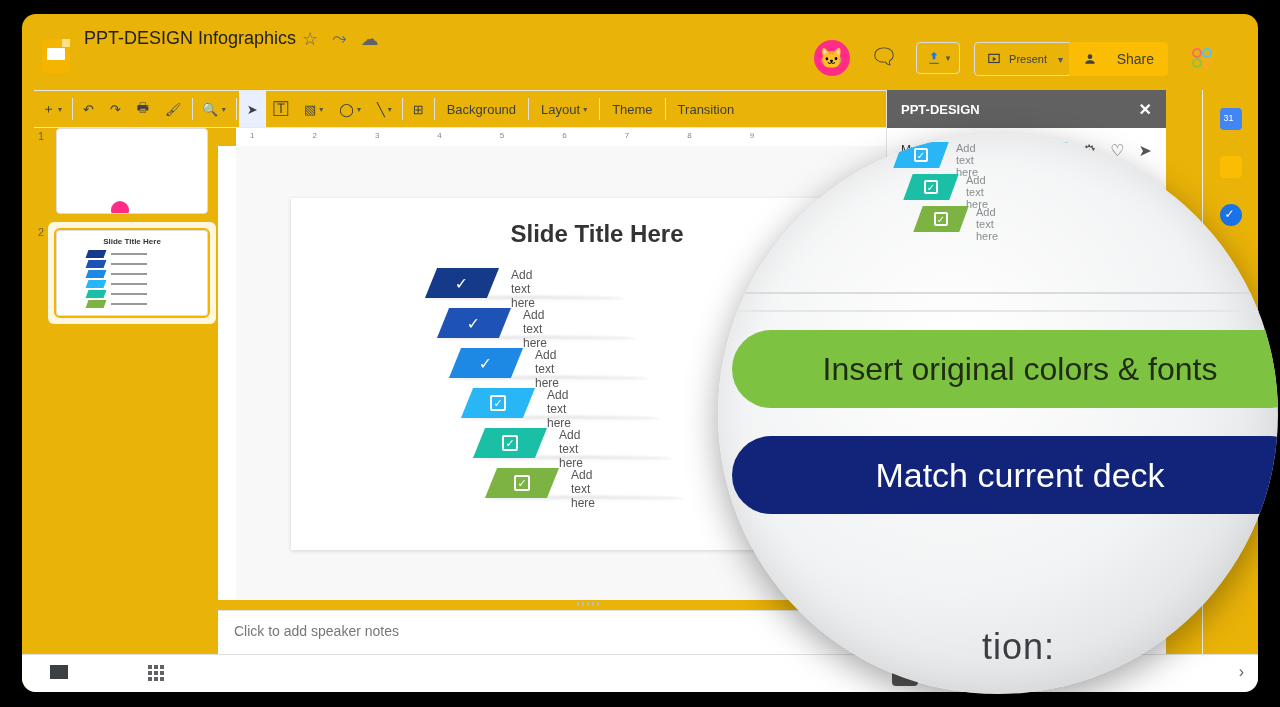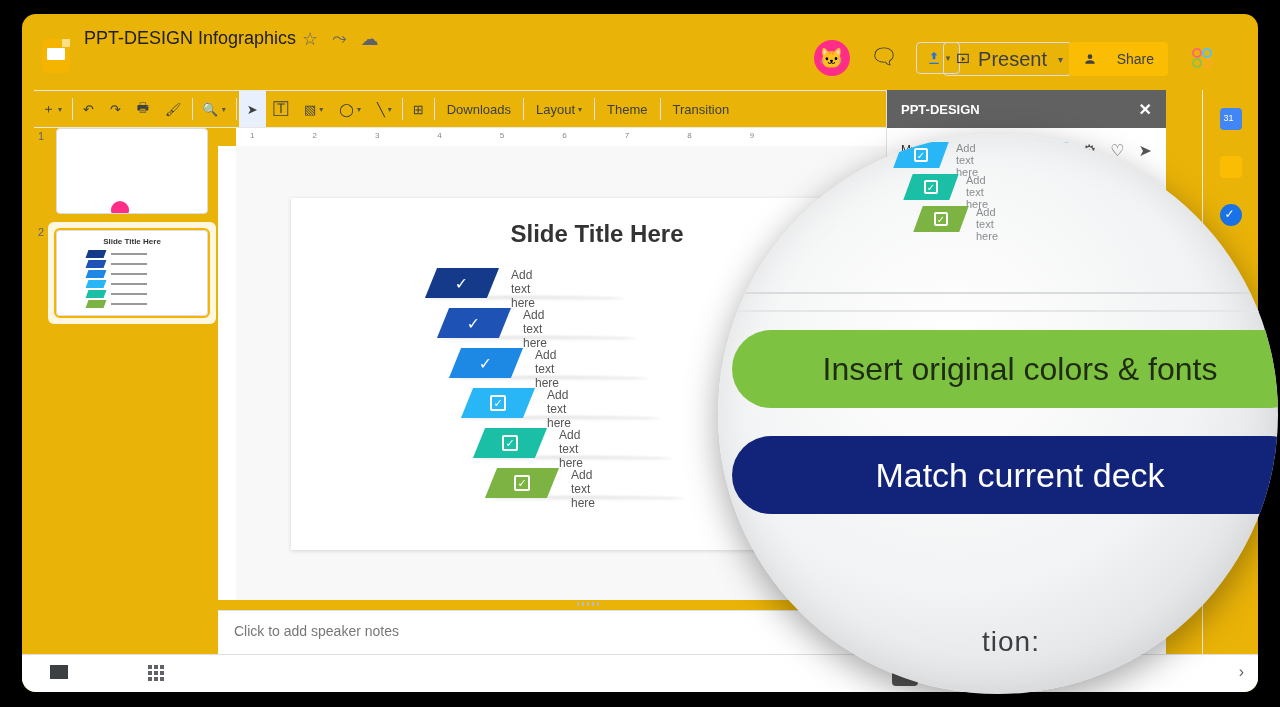--- a/index.html
+++ b/index.html
@@ -14,21 +14,21 @@
   .logo .fold { position:absolute; left:26px; top:3px; width:8px;height:8px;background:#ffe08a;}
   .title { position: absolute; left: 62px; top: 14px; font-size: 18px; color:#202124; }
   .title-icons { position: absolute; left: 280px; top: 14px; display:flex; gap:14px; color:#5f6368; font-size:18px; }
   .menus { position: absolute; left: 62px; top: 44px; display: flex; gap: 20px; font-size: 14px; color:#202124; }
   .menus .last-edit { color:#5f6368; text-decoration: underline; margin-left: 10px; }
 
   .avatar { position:absolute; right:408px; top:26px; width:36px;height:36px;border-radius:50%;background:#ff2d87;display:flex;align-items:center;justify-content:center;color:#fff;font-size:20px; }
   .comments-ico { position:absolute; right:360px; top:30px; font-size:22px; color:#3c4043; }
   .up-btn { position:absolute; right:298px; top:28px; width:44px; height:32px; border:1px solid #dadce0; border-radius:4px; display:flex;align-items:center;justify-content:center;color:#1a73e8; }
   .up-btn::after{content:"▾";font-size:9px;color:#555;margin-left:4px;}
-  .present { position:absolute; right:186px; top:28px; height:34px; border:1px solid #dadce0; border-radius:4px; display:flex;align-items:center; padding:0 24px 0 12px; font-size:20px; color:#3c4043; gap:8px;}
+  .present { position:absolute; right:186px; top:28px; height:34px; border:1px solid #dadce0; border-radius:4px; display:flex;align-items:center; padding:0 24px 0 12px; font-size:11px; color:#3c4043; gap:8px;}
   .present::after{content:"▾";position:absolute;right:8px;font-size:10px;color:#555;}
   .share { position:absolute; right:90px; top:28px; height:34px; background:#fbbc04; border-radius:4px; display:flex;align-items:center;padding:0 14px;font-size:14px;color:#3c4043;font-weight:500;gap:20px;}
   .addon-ico { position:absolute; right:42px; top:32px; width:26px; height:26px; }
   .petals { position:relative; width:100%; height:100%; }
   .petals span{position:absolute;width:10px;height:10px;border-radius:50%;border:2px solid;}
   .petals .p1{left:2px;top:2px;border-color:#ff6b6b;}
   .petals .p2{left:12px;top:2px;border-color:#4ec3ff;}
   .petals .p3{left:2px;top:12px;border-color:#8bc34a;}
   .petals .p4{left:12px;top:12px;border-color:#ffa726;}
 
@@ -119,21 +119,21 @@
   .bubble .mrow2{position:relative;height:32px;}
   .bubble .mrow2 .mc{position:absolute;left:0;top:0;width:46px;height:26px;transform:skewX(-20deg);display:flex;align-items:center;justify-content:center;}
   .bubble .mrow2 .mc .cb{width:14px;height:14px;border:2px solid #fff;border-radius:2px;color:#fff;font-size:10px;display:flex;align-items:center;justify-content:center;transform:skewX(20deg);}
   .bubble .mrow2 .mt{position:absolute;left:58px;top:0;font-size:11px;color:#8a8d90;line-height:12px;}
   .bubble .mrow2:nth-child(2){margin-left:10px;}
   .bubble .mrow2:nth-child(3){margin-left:20px;}
   .bubble .divline{position:absolute;left:-40px;right:-40px;top:158px;height:2px;background:#d9dbdd;}
   .bubble .divline2{position:absolute;left:-40px;right:-40px;top:176px;height:2px;background:#e4e6e8;}
   .bubble .btn1{position:absolute;left:14px;right:-30px;top:196px;height:78px;background:#7ec242;border-radius:40px;display:flex;align-items:center;justify-content:center;font-size:32px;color:#1f2b12;font-family:"Segoe UI",Arial,sans-serif;}
   .bubble .btn2{position:absolute;left:14px;right:-30px;top:302px;height:78px;background:#11247a;border-radius:40px;display:flex;align-items:center;justify-content:center;font-size:34px;color:#fff;font-family:"Segoe UI",Arial,sans-serif;}
-  .bubble .frag{position:absolute;left:264px;top:492px;font-size:28px;color:#3b3f43;letter-spacing:1px;}
+  .bubble .frag{position:absolute;left:264px;top:492px;font-size:36px;color:#3b3f43;letter-spacing:1px;}
 
   
   .c0{background:#163a8a;} .c1{background:#1e53b5;} .c2{background:#1e88e5;}
   .c3{background:#29b6f6;} .c4{background:#1bbfa5;} .c5{background:#7cb342;}
 </style>
 </head>
 <body>
 
 <div class="window">
 
@@ -189,21 +189,21 @@
     <div class="tool drop">🔍</div>
     <div class="sep"></div>
     <div class="tool" style="background:#e8f0fe;">➤</div>
     <div class="tool">🅃</div>
     <div class="tool drop">▧</div>
     <div class="tool drop">◯</div>
     <div class="tool drop">╲</div>
     <div class="sep"></div>
     <div class="tool">⊞</div>
     <div class="sep"></div>
-    <div class="tool tool-text">Downloads</div>
+    <div class="tool tool-text">Background</div>
     <div class="sep"></div>
     <div class="tool tool-text drop">Layout</div>
     <div class="sep"></div>
     <div class="tool tool-text">Theme</div>
     <div class="sep"></div>
     <div class="tool tool-text">Transition</div>
   </div>
   <div class="collapse-up">︿</div>
 
   <div class="thumbs">

